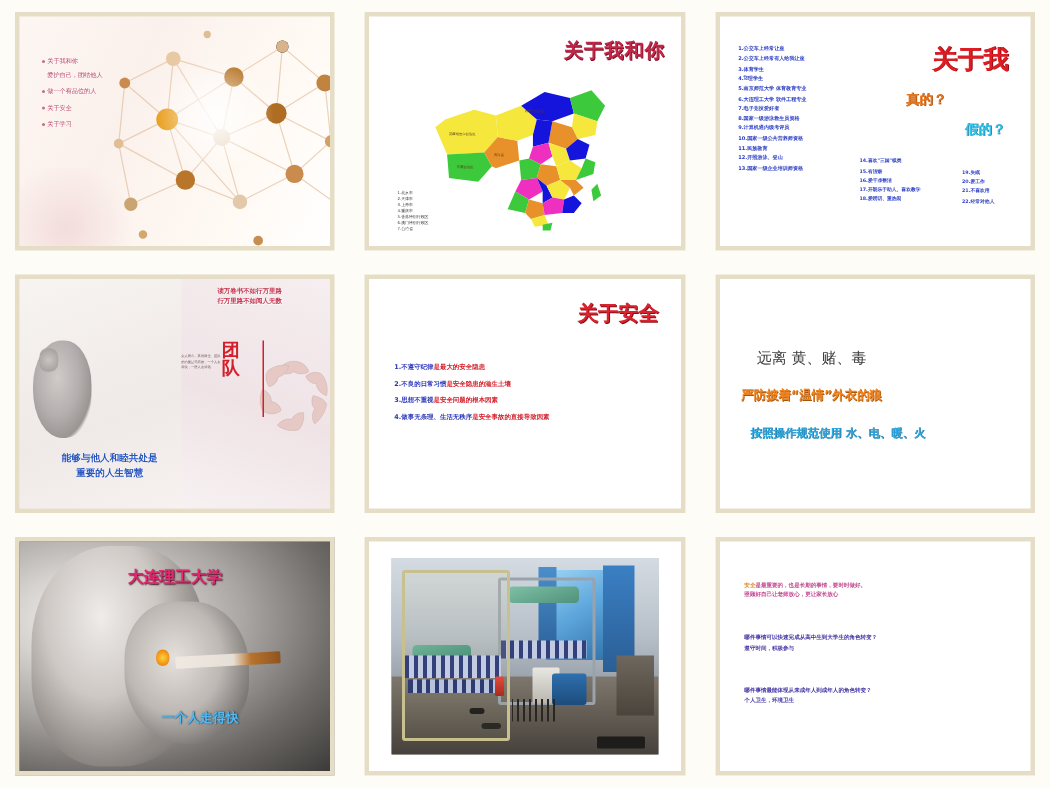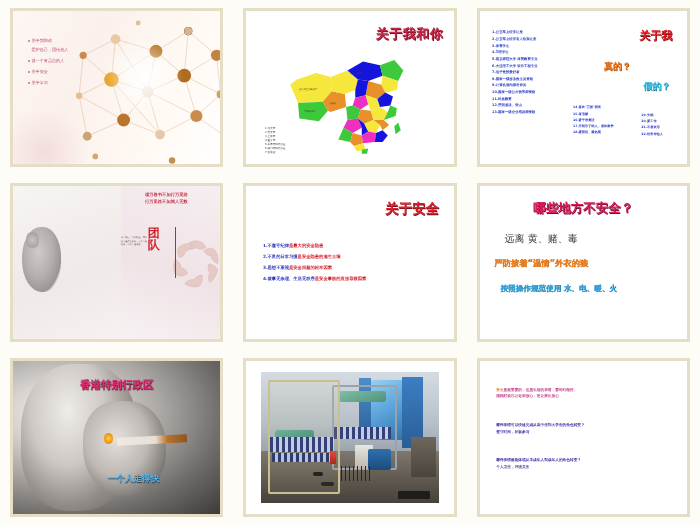--- a/index.html
+++ b/index.html
@@ -67,21 +67,21 @@
   }
   .s2 .map{position:absolute;left:8%;top:26%;width:84%;height:68%;}
   .s2 .legend{
     position:absolute;left:9%;bottom:6%;
     font-size:2.6px;line-height:1.55;color:#333;
   }
 
   
   .s3{background:#ffffff;}
   .s3 .t-main{position:absolute;right:7%;top:11%;color:#e01b24;
-      font-weight:bold;font-size:11px;text-shadow:0.6px 0.6px 0 #8d0c10;}
+      font-weight:bold;font-size:17px;text-shadow:0.6px 0.6px 0 #8d0c10;}
   .s3 .t-true{position:absolute;right:27%;top:32%;color:#e8761d;
       font-weight:bold;font-size:9px;text-shadow:0.5px 0.5px 0 #a54a05;}
   .s3 .t-false{position:absolute;right:8%;top:45%;color:#35c4e8;
       font-weight:bold;font-size:9px;text-shadow:0.5px 0.5px 0 #1279a0;}
   .s3 .colA{position:absolute;left:6%;top:12%;font-size:3.4px;line-height:1.95;
       color:#2b3ec4;font-weight:bold;white-space:nowrap;}
   .s3 .colB{position:absolute;left:45%;top:61%;font-size:3.2px;line-height:1.95;
       color:#2b3ec4;font-weight:bold;white-space:nowrap;}
   .s3 .colC{position:absolute;left:78%;top:66%;font-size:3.2px;line-height:1.95;
       color:#2b3ec4;font-weight:bold;white-space:nowrap;}
@@ -421,20 +421,24 @@
         <div class="topline">
           <div>读万卷书不如行万里路</div>
           <div>行万里路不如阅人无数</div>
         </div>
         <div class="smalltext">众人同心，其利断金。团队的力量是无穷的，一个人走得快，一群人走得远。</div>
         <div class="vline"></div>
         <div class="tuan">
           <span>团</span>
           <span>队</span>
         </div>
+        <div class="bottomline">
+          <div>能够与他人和睦共处是</div>
+          <div>重要的人生智慧</div>
+        </div>
       </div>
     </div>
   </div>
 
   <div class="cell">
     <div class="slide s5">
       <div class="inner">
         <div class="title">关于安全</div>
         <ol>
           <li>
@@ -450,38 +454,37 @@
             <span class="bl">4.</span><span class="bl">做事无条理、生活无秩序</span><span class="rd">是安全事故的直接导致因素</span>
           </li>
         </ol>
       </div>
     </div>
   </div>
 
   <div class="cell">
     <div class="slide s6">
       <div class="inner">
-        <div class="title">哪些地方不安全？</div>
         <div class="l1">远离 黄、赌、毒</div>
         <div class="l2">严防披着“温情”外衣的狼</div>
         <div class="l3">按照操作规范使用 水、电、暖、火</div>
       </div>
     </div>
   </div>
 
   <div class="cell">
     <div class="slide s7">
       <div class="inner">
         <div class="photo">
           <div class="face"></div>
           <div class="hand"></div>
           <div class="cig"></div>
           <div class="ember"></div>
         </div>
-        <div class="title">香港特别行政区</div>
+        <div class="title">大连理工大学</div>
         <div class="adv a4">一个人走得快</div>
       </div>
     </div>
   </div>
 
   <div class="cell">
     <div class="slide s8">
       <div class="inner">
         <div class="frame">
           <div class="wall"></div>

